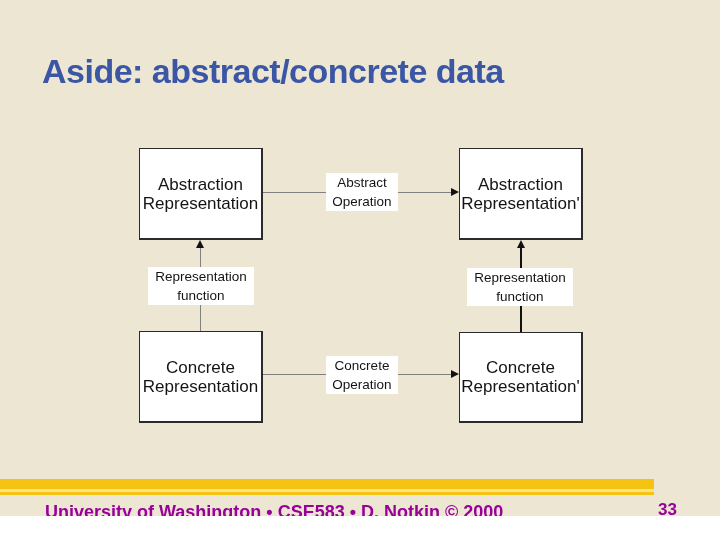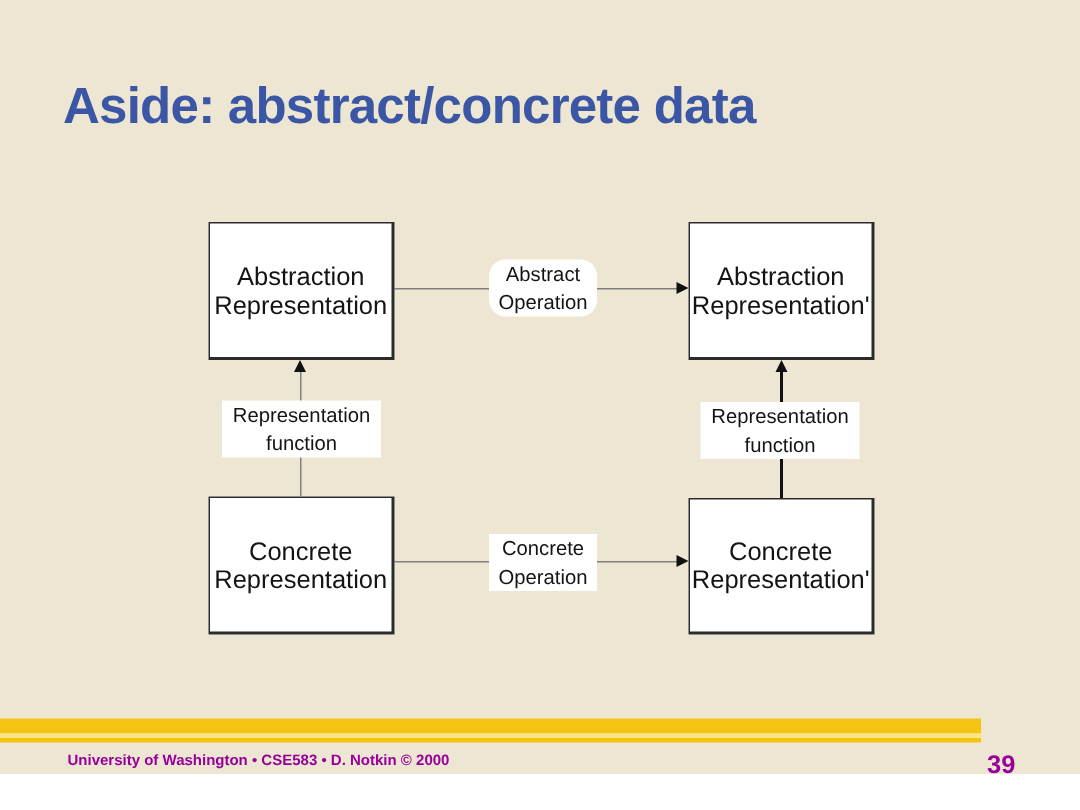--- a/index.html
+++ b/index.html
@@ -45,32 +45,32 @@
   .arr-up{border-left:4px solid transparent;border-right:4px solid transparent;
           border-bottom:8px solid var(--connector-dark,#111);}
   .arr-up-left{left:196px;top:240px;}
   .arr-up-right{left:517px;top:240px;}
   
   .op-label{
     position:absolute;background:#fff;text-align:center;
     font-size:13.5px;line-height:19px;color:#141414;
     white-space:pre-line;z-index:2;
   }
-  .lbl-abstract-op{left:326px;top:173px;width:72px;border-radius:11px;}
+  .lbl-abstract-op{left:326px;top:173px;width:72px;}
   .lbl-concrete-op{left:326px;top:356px;width:72px;}
   .lbl-repfn-left{left:148px;top:267px;width:106px;}
   .lbl-repfn-right{left:467px;top:268px;width:106px;}
   
   .gold{position:absolute;left:0;width:654px;}
   .gold-1{top:479px;height:10px;background:var(--gold-bar,#F5C413);}
   .gold-2{top:489px;height:3px;background:var(--gold-stripe-light,#FBE484);}
   .gold-3{top:492px;height:3px;background:var(--gold-bar,#F5C413);}
   .footer-text{
     position:absolute;left:45px;top:502px;
-    font-size:10px;font-weight:bold;color:var(--footer-text,#990099);
+    font-size:18px;font-weight:bold;color:var(--footer-text,#990099);
   }
   .page-number{
     position:absolute;left:658px;top:500px;
     font-size:17px;font-weight:bold;color:var(--footer-text,#990099);
   }
 </style>
 </head>
 <body>
 
 <div class="slide">
@@ -116,15 +116,15 @@
 function</div>
     <div class="op-label lbl-repfn-right">Representation
 function</div>
   </div>
 
   <div class="gold gold-1"></div>
   <div class="gold gold-2"></div>
   <div class="gold gold-3"></div>
 
   <div class="footer-text">University of Washington • CSE583 • D. Notkin © 2000</div>
-  <div class="page-number">39</div>
+  <div class="page-number">33</div>
 
 </div>
 
 </body></html>

